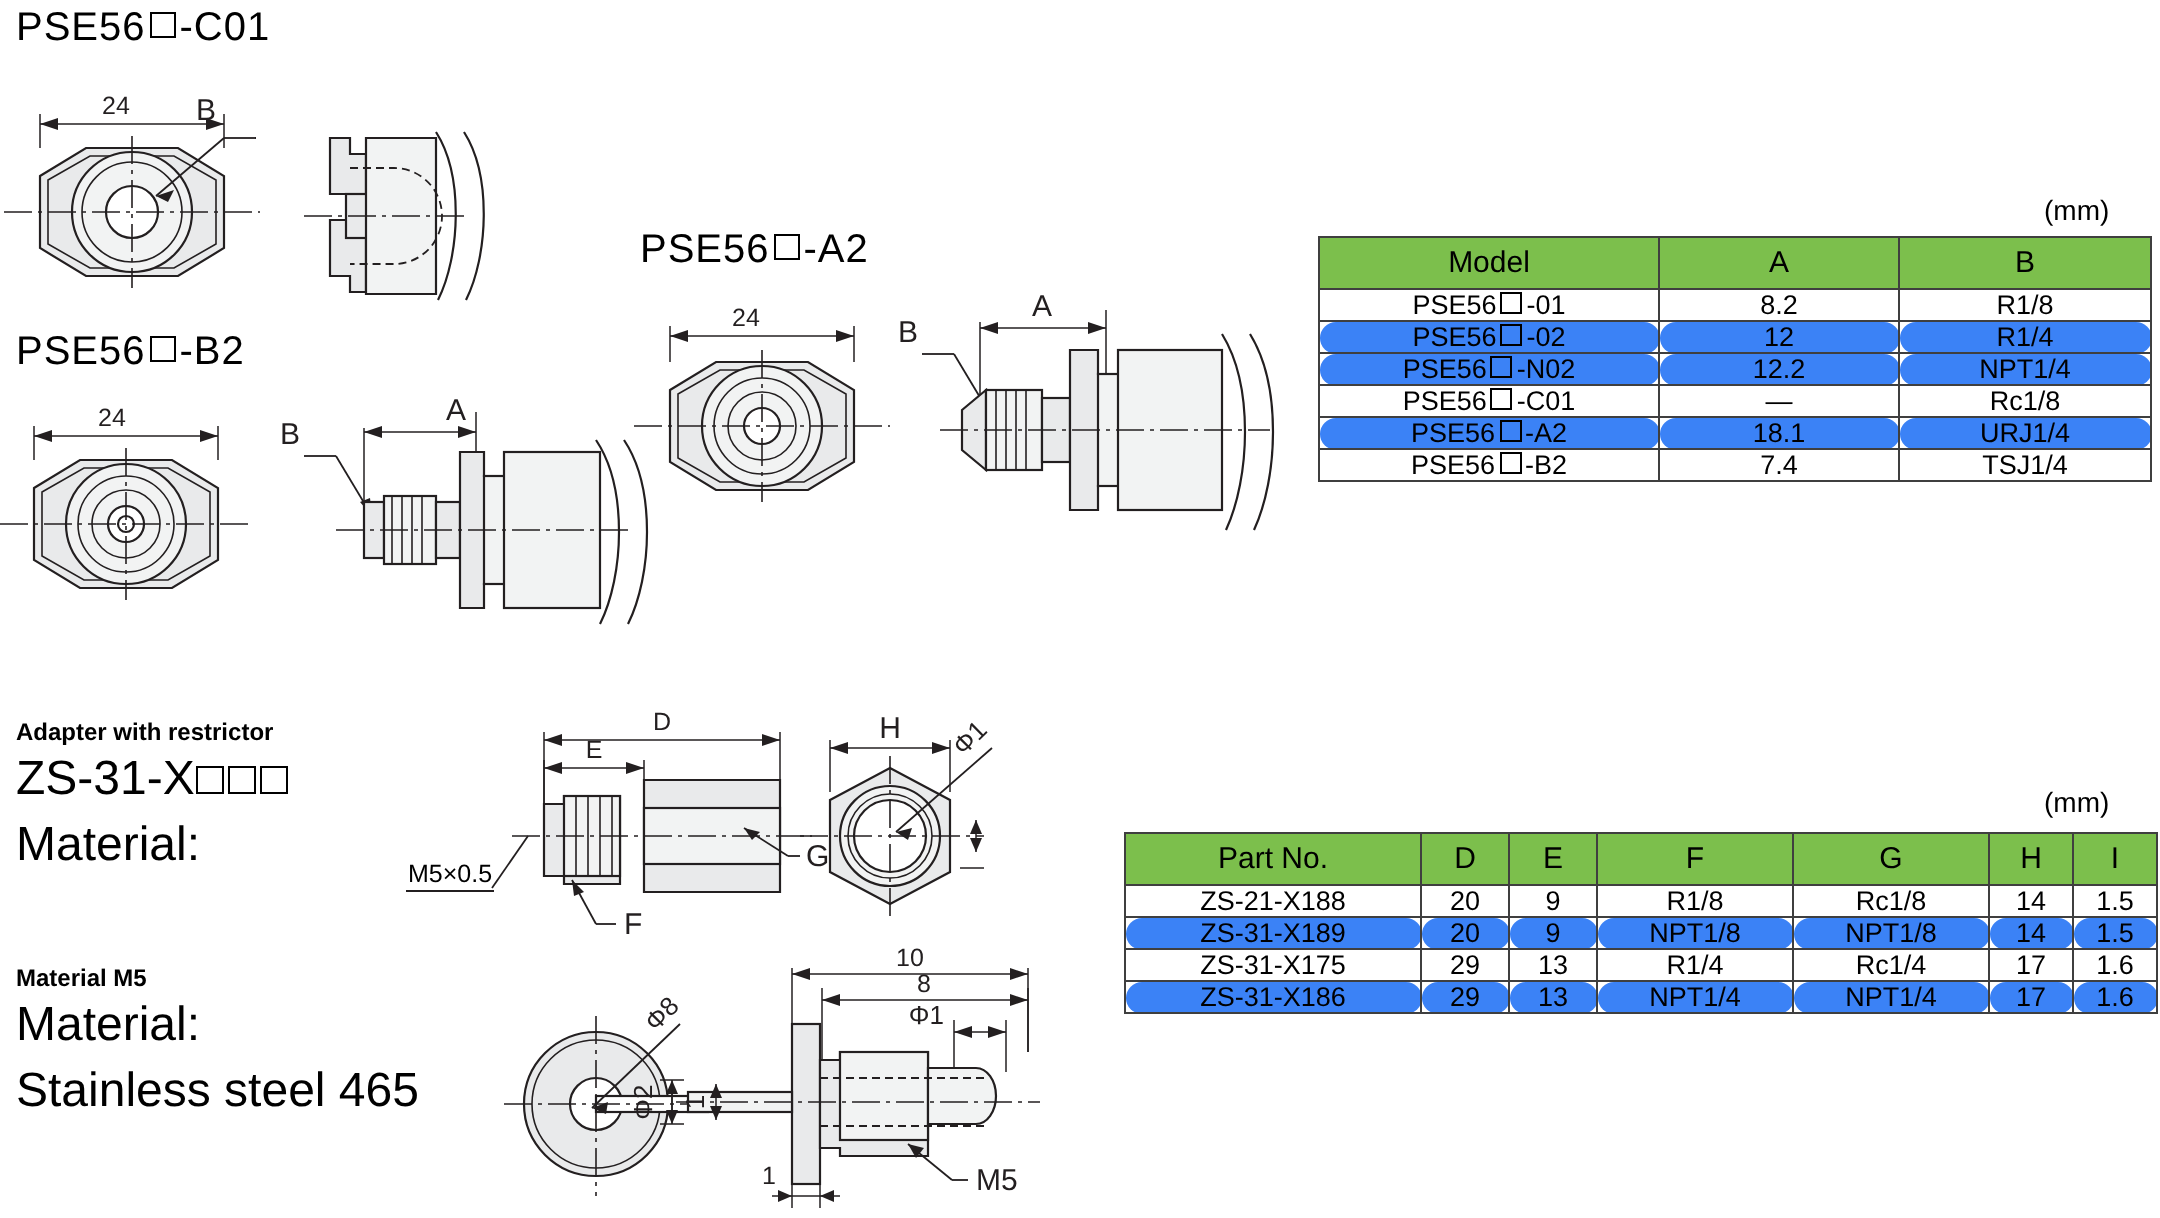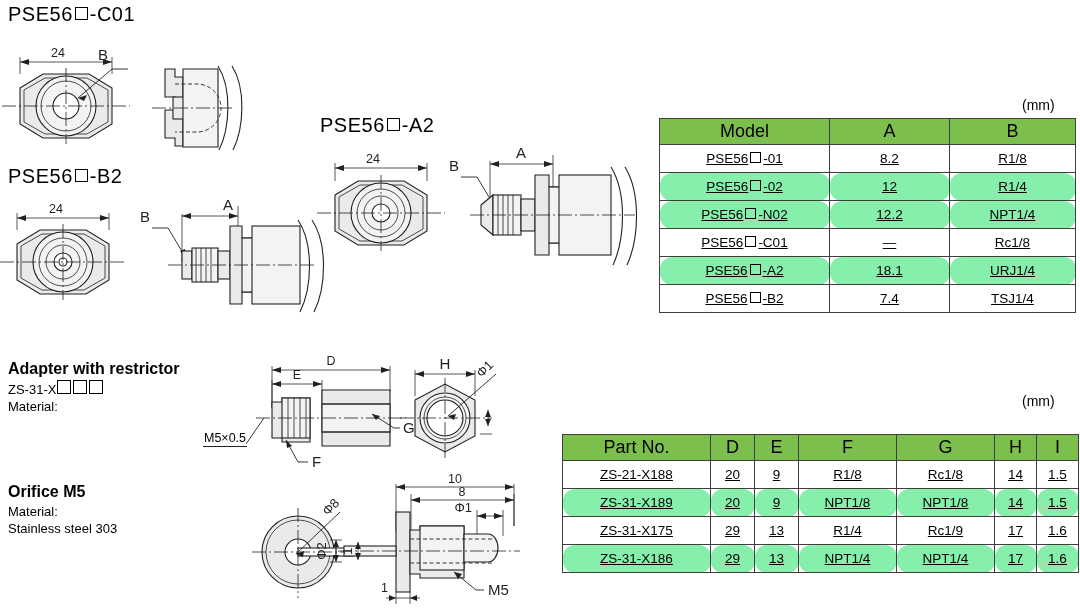--- a/index.html
+++ b/index.html
@@ -27,27 +27,27 @@
   }
   .sq {
     display: inline-block;
     width: 11px;
     height: 11px;
     border: 1.6px solid #000;
     vertical-align: 1px;
     margin: 0 2px;
   }
   .section-head {
-    font-size: 16px;
+    font-size: 12px;
     font-weight: bold;
     line-height: 1.35;
     white-space: nowrap;
   }
   .section-sub {
-    font-size: 13px;
+    font-size: 24px;
     font-weight: 400;
     line-height: 1.35;
     white-space: nowrap;
   }
   .sq-s {
     display: inline-block;
     width: 12px;
     height: 12px;
     border: 1.6px solid #000;
     vertical-align: 0px;
@@ -68,25 +68,25 @@
   table.spec th, table.spec td {
     border: 1px solid #3f3f3f;
     text-align: center;
     white-space: nowrap;
     padding: 0;
     font-weight: normal;
   }
   table.spec thead th {
     background: #7cbf4c;
     color: #000;
-    font-size: 18px;
+    font-size: 15px;
     height: 25px;
   }
-  table.spec tbody tr { height: 28px; text-decoration: underline; }
-  table.spec tbody tr.alt td { background: #86efac; border-radius: 12px; }
+  table.spec tbody tr { height: 16px; }
+  table.spec tbody tr.alt td { background: #3b82f6; border-radius: 12px; }
 
   
   .dw { position: absolute; }
   svg { display: block; overflow: visible; }
   .ln  { stroke: #231f20; stroke-width: 1.1; fill: none; }
   .ln-t{ stroke: #231f20; stroke-width: 0.8; fill: none; }
   .fillg { fill: #e9eaeb; stroke: #231f20; stroke-width: 1.1; }
   .fillw { fill: #ffffff; stroke: #231f20; stroke-width: 1.1; }
   .fillgl{ fill: #f2f3f3; stroke: #231f20; stroke-width: 1.1; }
   .cl  { stroke: #231f20; stroke-width: 0.8; fill: none;
@@ -336,23 +336,23 @@
   <div style="font-size:12.5px; border-bottom:1px solid #231f20;
               display:inline-block; padding:0 1px 1px 1px; white-space:nowrap;">M5×0.5</div>
 </div>
 <div class="abs" style="left:246px; top:416px; width:20px; height:28px;">
   <svg width="22" height="30" viewBox="0 0 22 30">
     <line class="lead" x1="0" y1="28" x2="18" y2="2"></line>
   </svg>
 </div>
 
 <div class="abs" style="left:8px; top:481px;">
-  <div class="section-head">Orifice M5</div>
+  <div class="section-head">Material M5</div>
   <div class="section-sub">Material:</div>
-  <div class="section-sub">Stainless steel 303</div>
+  <div class="section-sub">Stainless steel 465</div>
 </div>
 
 <div class="dw" style="left:248px; top:480px;">
   <svg width="310" height="128" viewBox="0 0 310 128">
 
     <circle class="fillg" cx="50" cy="72" r="36"></circle>
     <circle class="ln-t" cx="50" cy="72" r="32"></circle>
     <circle class="fillw" cx="50" cy="72" r="13"></circle>
 
     <rect class="fillw" x="50" y="68" width="56" height="8"></rect>
@@ -467,21 +467,21 @@
     <tr>
       <td><span>PSE56</span><span class="sq" style="width:9px;height:9px;vertical-align:0"></span><span>-B2</span></td>
       <td>7.4</td>
       <td>TSJ1/4</td>
     </tr>
   </tbody>
 </table>
 
 <div class="abs unit-label" style="left:1022px; top:393px;">(mm)</div>
 
-<table class="spec abs" style="left:562px; top:434px;">
+<table class="spec abs" style="left:562px; top:416px;">
   <colgroup>
     <col style="width:148px">
       <col style="width:44px">
       <col style="width:44px">
     <col style="width:98px">
       <col style="width:98px">
       <col style="width:42px">
     <col style="width:42px">
   </colgroup>
   <thead>
@@ -512,21 +512,21 @@
       <td>NPT1/8</td>
       <td>NPT1/8</td>
       <td>14</td>
       <td>1.5</td>
     </tr>
     <tr>
       <td>ZS-31-X175</td>
       <td>29</td>
       <td>13</td>
       <td>R1/4</td>
-      <td>Rc1/9</td>
+      <td>Rc1/4</td>
       <td>17</td>
       <td>1.6</td>
     </tr>
     <tr class="alt">
       <td>ZS-31-X186</td>
       <td>29</td>
       <td>13</td>
       <td>NPT1/4</td>
       <td>NPT1/4</td>
       <td>17</td>

